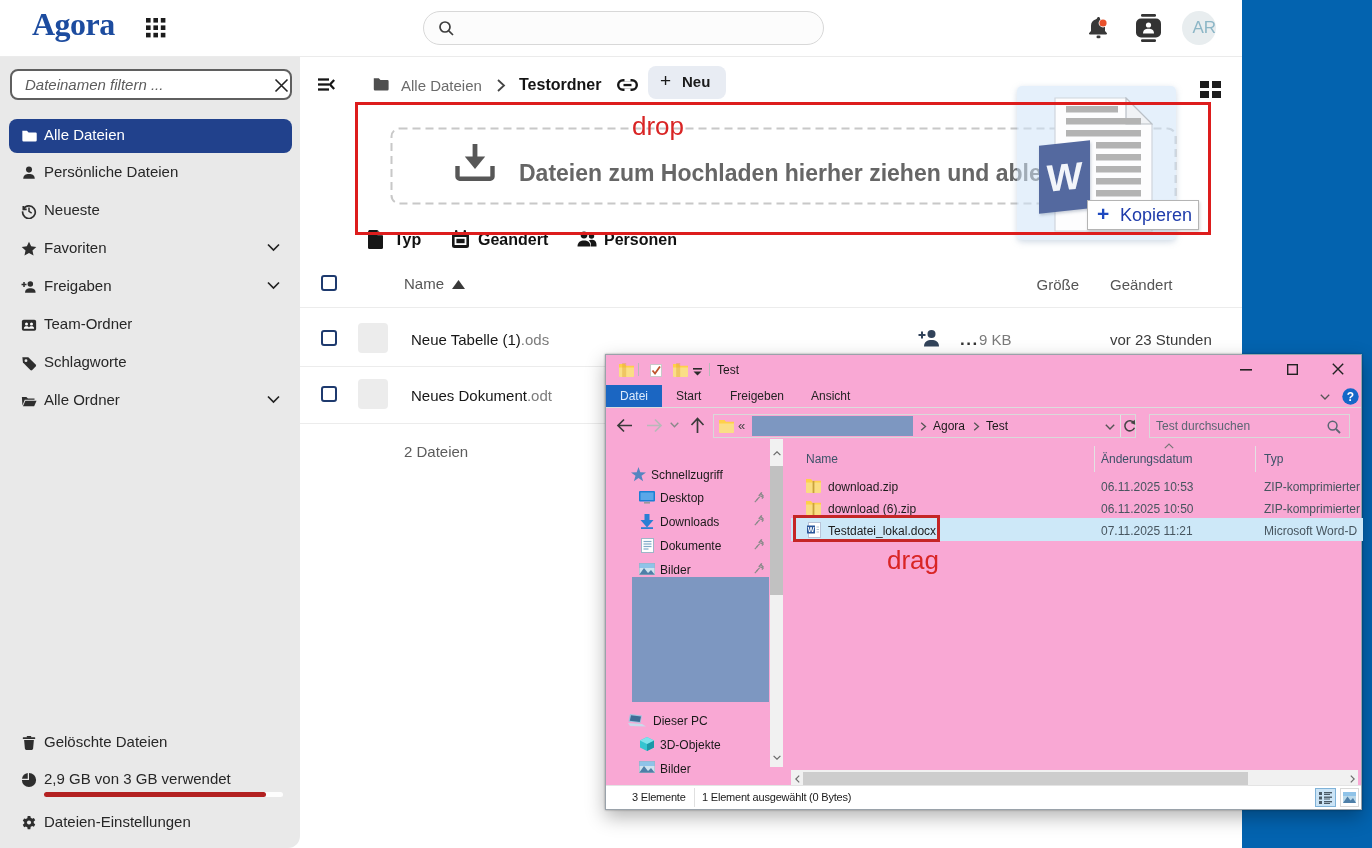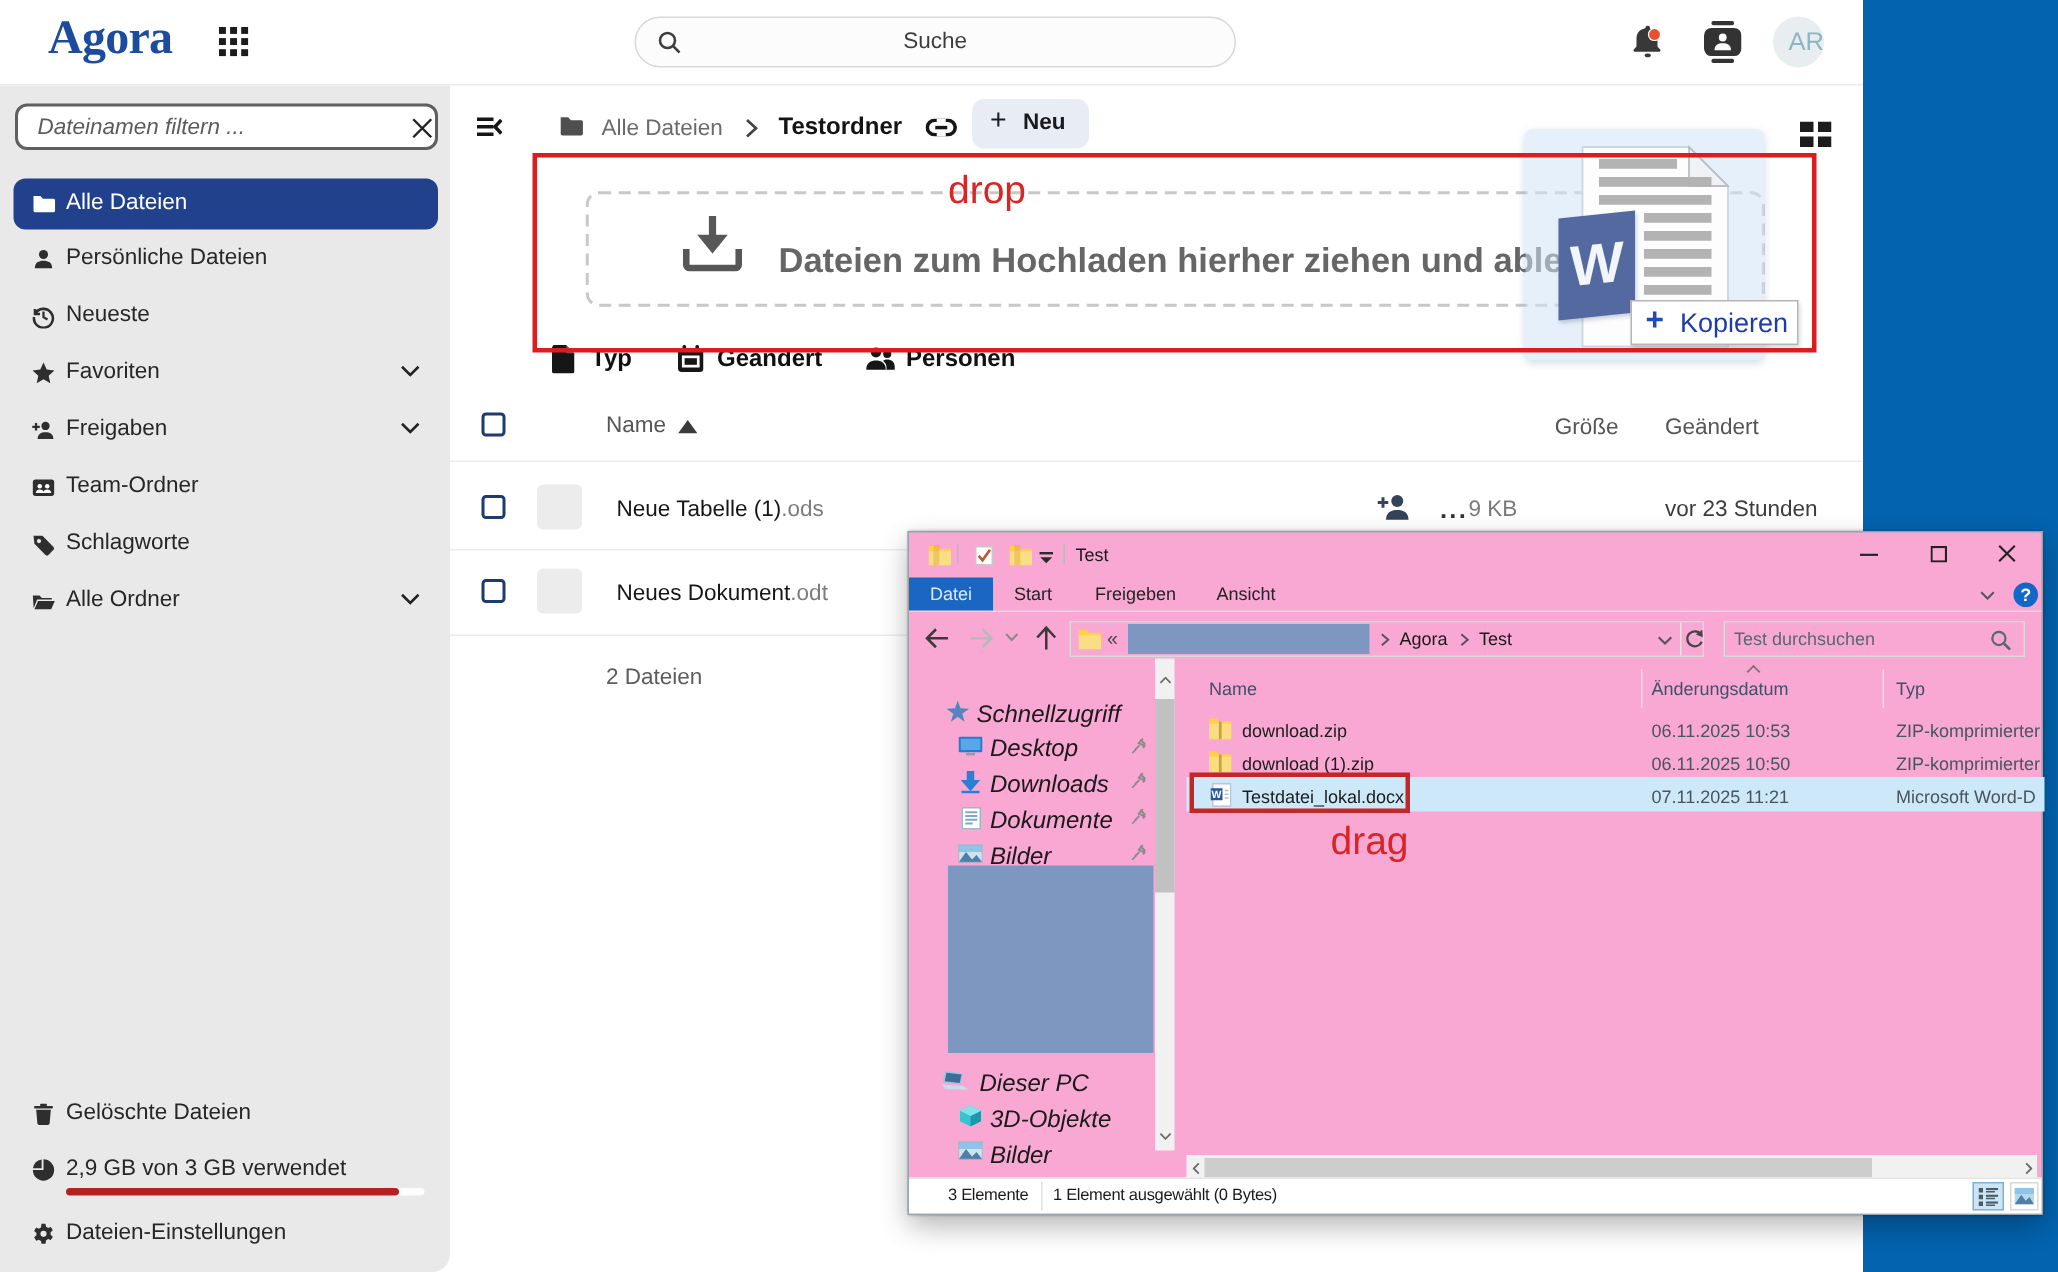--- a/index.html
+++ b/index.html
@@ -44,21 +44,21 @@
 #ghost { position:absolute; left:1017px; top:86px; width:159px; height:154px; background:rgba(208,228,248,.55); border-radius:5px; box-shadow:0 2px 6px rgba(120,150,180,.35); z-index:50; }
 #tooltip { position:absolute; left:1087px; top:200px; width:112px; height:30px; background:#fff; border:1px solid #b4b4b4; box-shadow:1px 2px 3px rgba(0,0,0,.15); z-index:55; }
 
 
 #explorer { position:absolute; left:605px; top:354px; width:757px; height:456px; background:#f9a8d4; border:1px solid #9aa2aa; box-shadow:0 7px 18px rgba(0,0,0,.30), 0 0 2px rgba(0,0,0,.35); z-index:40; font-size:12px; color:#1a1a1a; }
 .xtab { position:absolute; top:31px; font-size:12px; color:#242424; }
 #dateitab { position:absolute; left:0; top:30px; width:56px; height:23px; background:#1b66c2; color:#dcebfc; text-align:center; line-height:23px; font-size:12px; }
 #addrbar { position:absolute; left:107px; top:59px; width:423px; height:24px; border:1px solid #d9d9d9; }
 #searchbar { position:absolute; left:543px; top:59px; width:201px; height:24px; border:1px solid #d9d9d9; }
 .redact { position:absolute; background:#7d97c1; }
-.treetx { position:absolute; font-size:16px; color:#1a1a1a;font-style:italic; }
+.treetx { position:absolute; font-size:12px; color:#1a1a1a; }
 .pin { position:absolute; width:10px; height:11px; }
 .colhead { position:absolute; font-size:12px; color:#3d5268; }
 .frow { position:absolute; font-size:12px; color:#1c1c1c; }
 .fdate { position:absolute; font-size:12px; color:#47555f; }
 #selrow { position:absolute; left:185px; top:163px; width:572px; height:23px; background:#cde8f8; }
 #statusbar { position:absolute; left:0; bottom:0; width:755px; height:24px; border-top:1px solid #e4e4e4; background:#fff; }
 </style>
 </head>
 <body>
 <div id="browser">
@@ -75,21 +75,20 @@
           <rect x="0" y="14.8" width="4.6" height="4.6"></rect>
           <rect x="7.4" y="14.8" width="4.6" height="4.6"></rect>
           <rect x="14.8" y="14.8" width="4.6" height="4.6"></rect>
         </g>
       </svg>
     <div id="searchpill">
       <svg class="abs" style="left:14px;top:8px" width="17" height="17" viewBox="0 0 17 17">
           <circle cx="7" cy="7" r="5" fill="none" stroke="#3d3d3d" stroke-width="1.7"></circle>
           <line x1="10.8" y1="10.8" x2="15" y2="15" stroke="#3d3d3d" stroke-width="1.7"></line>
         </svg>
-      <span>Suche</span>
     </div>
     <svg class="abs" style="left:1087px;top:17px" width="22" height="23" viewBox="0 0 22 23">
         <path fill="#383838" d="M10 1.5 C10 .7 10.7 0 11.5 0 12.3 0 13 .7 13 1.5 L13 2.2 C16.4 2.9 18 5.7 18 8.8 L18 14 L19.8 16 C20.3 16.6 19.9 17.5 19.1 17.5 L2.9 17.5 C2.1 17.5 1.7 16.6 2.2 16 L4 14 L4 8.8 C4 5.7 5.6 2.9 9 2.2 Z"></path>
         <rect x="9.5" y="18.6" width="4" height="2.6" rx="1.3" fill="#383838"></rect>
         <circle cx="16" cy="6" r="4.4" fill="#fff"></circle>
         <circle cx="16" cy="6" r="3.6" fill="#e8502b"></circle>
       </svg>
     <svg class="abs" style="left:1136px;top:14px" width="25" height="28" viewBox="0 0 25 28">
         <rect x="5" y="0" width="15" height="2.8" rx="1.2" fill="#333"></rect>
         <rect x="5" y="25.2" width="15" height="2.8" rx="1.2" fill="#333"></rect>
@@ -523,21 +522,21 @@
     </svg>
   <div class="frow" style="left:222px;top:125px">download.zip</div>
   <div class="fdate" style="left:495px;top:125px">06.11.2025 10:53</div>
   <div class="fdate" style="left:658px;top:125px;width:97px;overflow:hidden;white-space:nowrap">ZIP-komprimierter</div>
 
   <svg class="abs" style="left:200px;top:144px" width="15" height="16" viewBox="0 0 15 16">
       <path fill="#ffd04a" d="M0 2 h5 l1.4 1.8 H15 V15 a1 1 0 0 1 -1 1 H1 a1 1 0 0 1 -1 -1 Z"></path>
       <path fill="#f5e9b8" d="M0 5.5 H15 V15 a1 1 0 0 1 -1 1 H1 a1 1 0 0 1 -1 -1 Z" opacity=".5"></path>
       <rect x="6.6" y="4" width="1.8" height="12" fill="#caa23c"></rect>
     </svg>
-  <div class="frow" style="left:222px;top:147px">download (1).zip</div>
+  <div class="frow" style="left:222px;top:147px">download (6).zip</div>
   <div class="fdate" style="left:495px;top:147px">06.11.2025 10:50</div>
   <div class="fdate" style="left:658px;top:147px;width:97px;overflow:hidden;white-space:nowrap">ZIP-komprimierter</div>
 
   <svg class="abs" style="left:201px;top:167px" width="14" height="16" viewBox="0 0 14 16">
       <rect x="1.5" y=".5" width="12" height="15" fill="#fff" stroke="#b8c4d8"></rect>
       <rect x="0" y="3.5" width="8" height="8" fill="#2b579a"></rect>
       <text x="4" y="10" text-anchor="middle" font-size="7" font-weight="bold" fill="#fff" font-family="Liberation Sans">W</text>
       <g stroke="#b0bed0" stroke-width="1">
         <line x1="9.5" y1="5" x2="12" y2="5"></line>
         <line x1="9.5" y1="7.5" x2="12" y2="7.5"></line>

